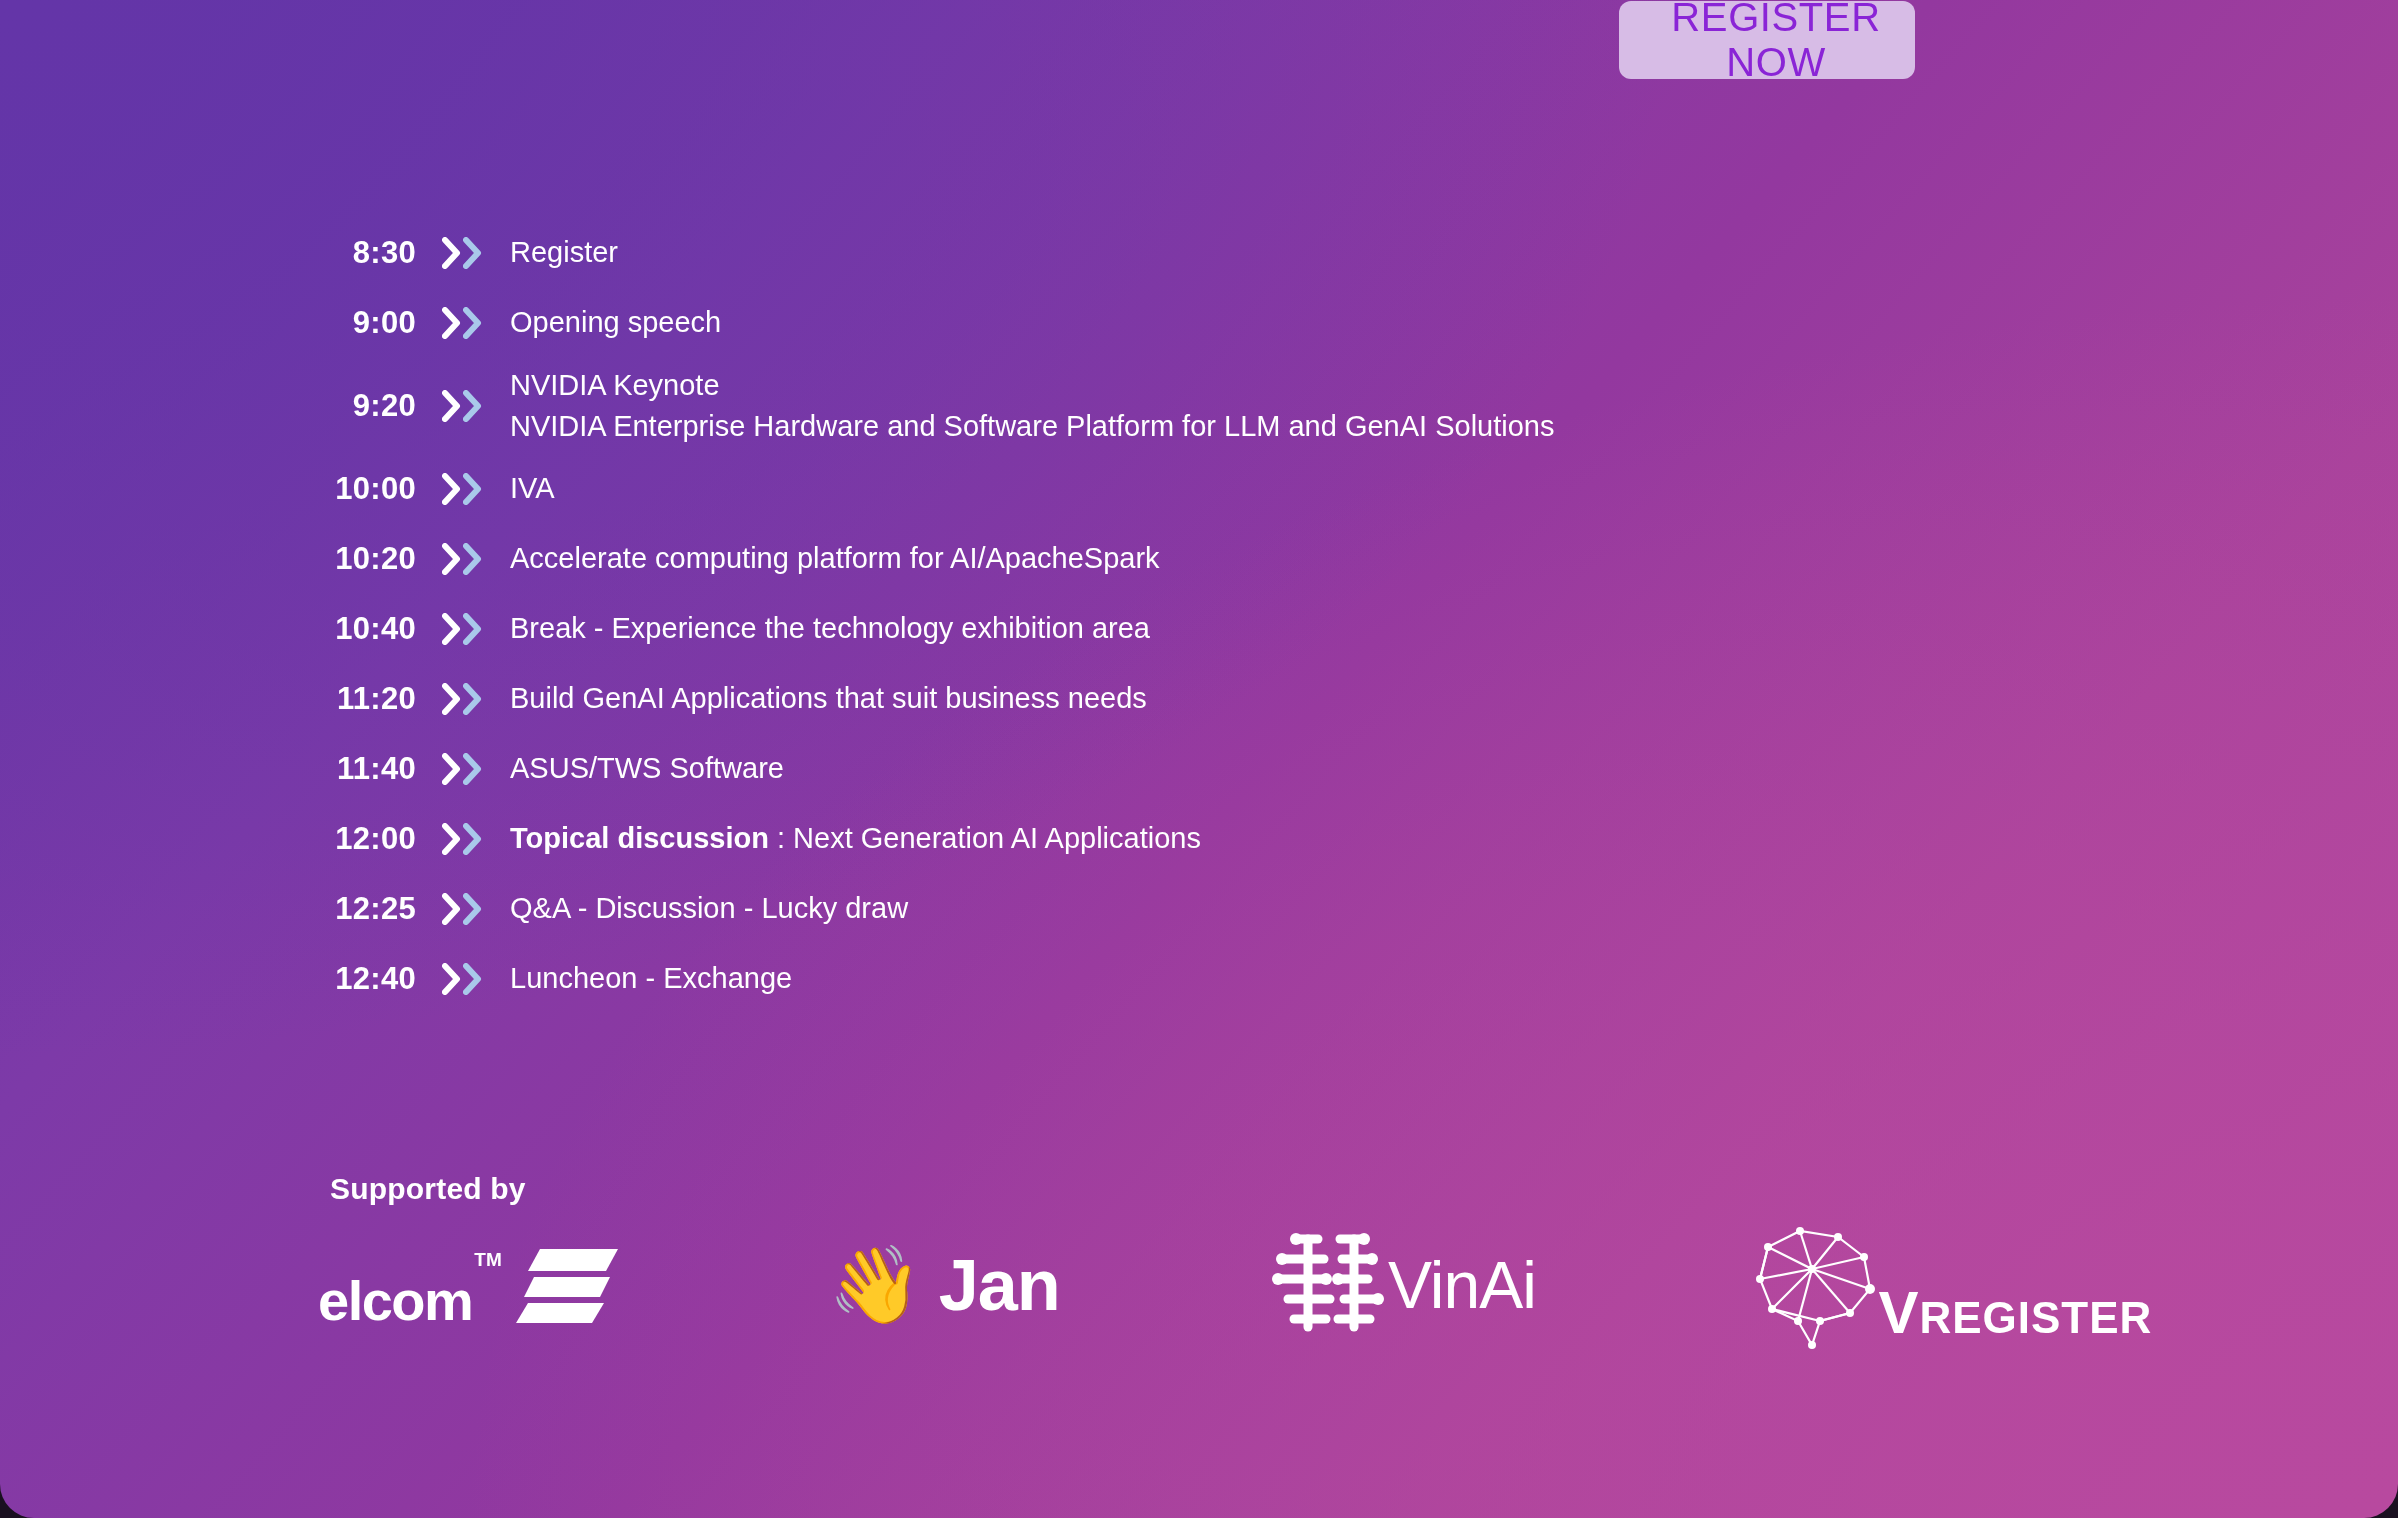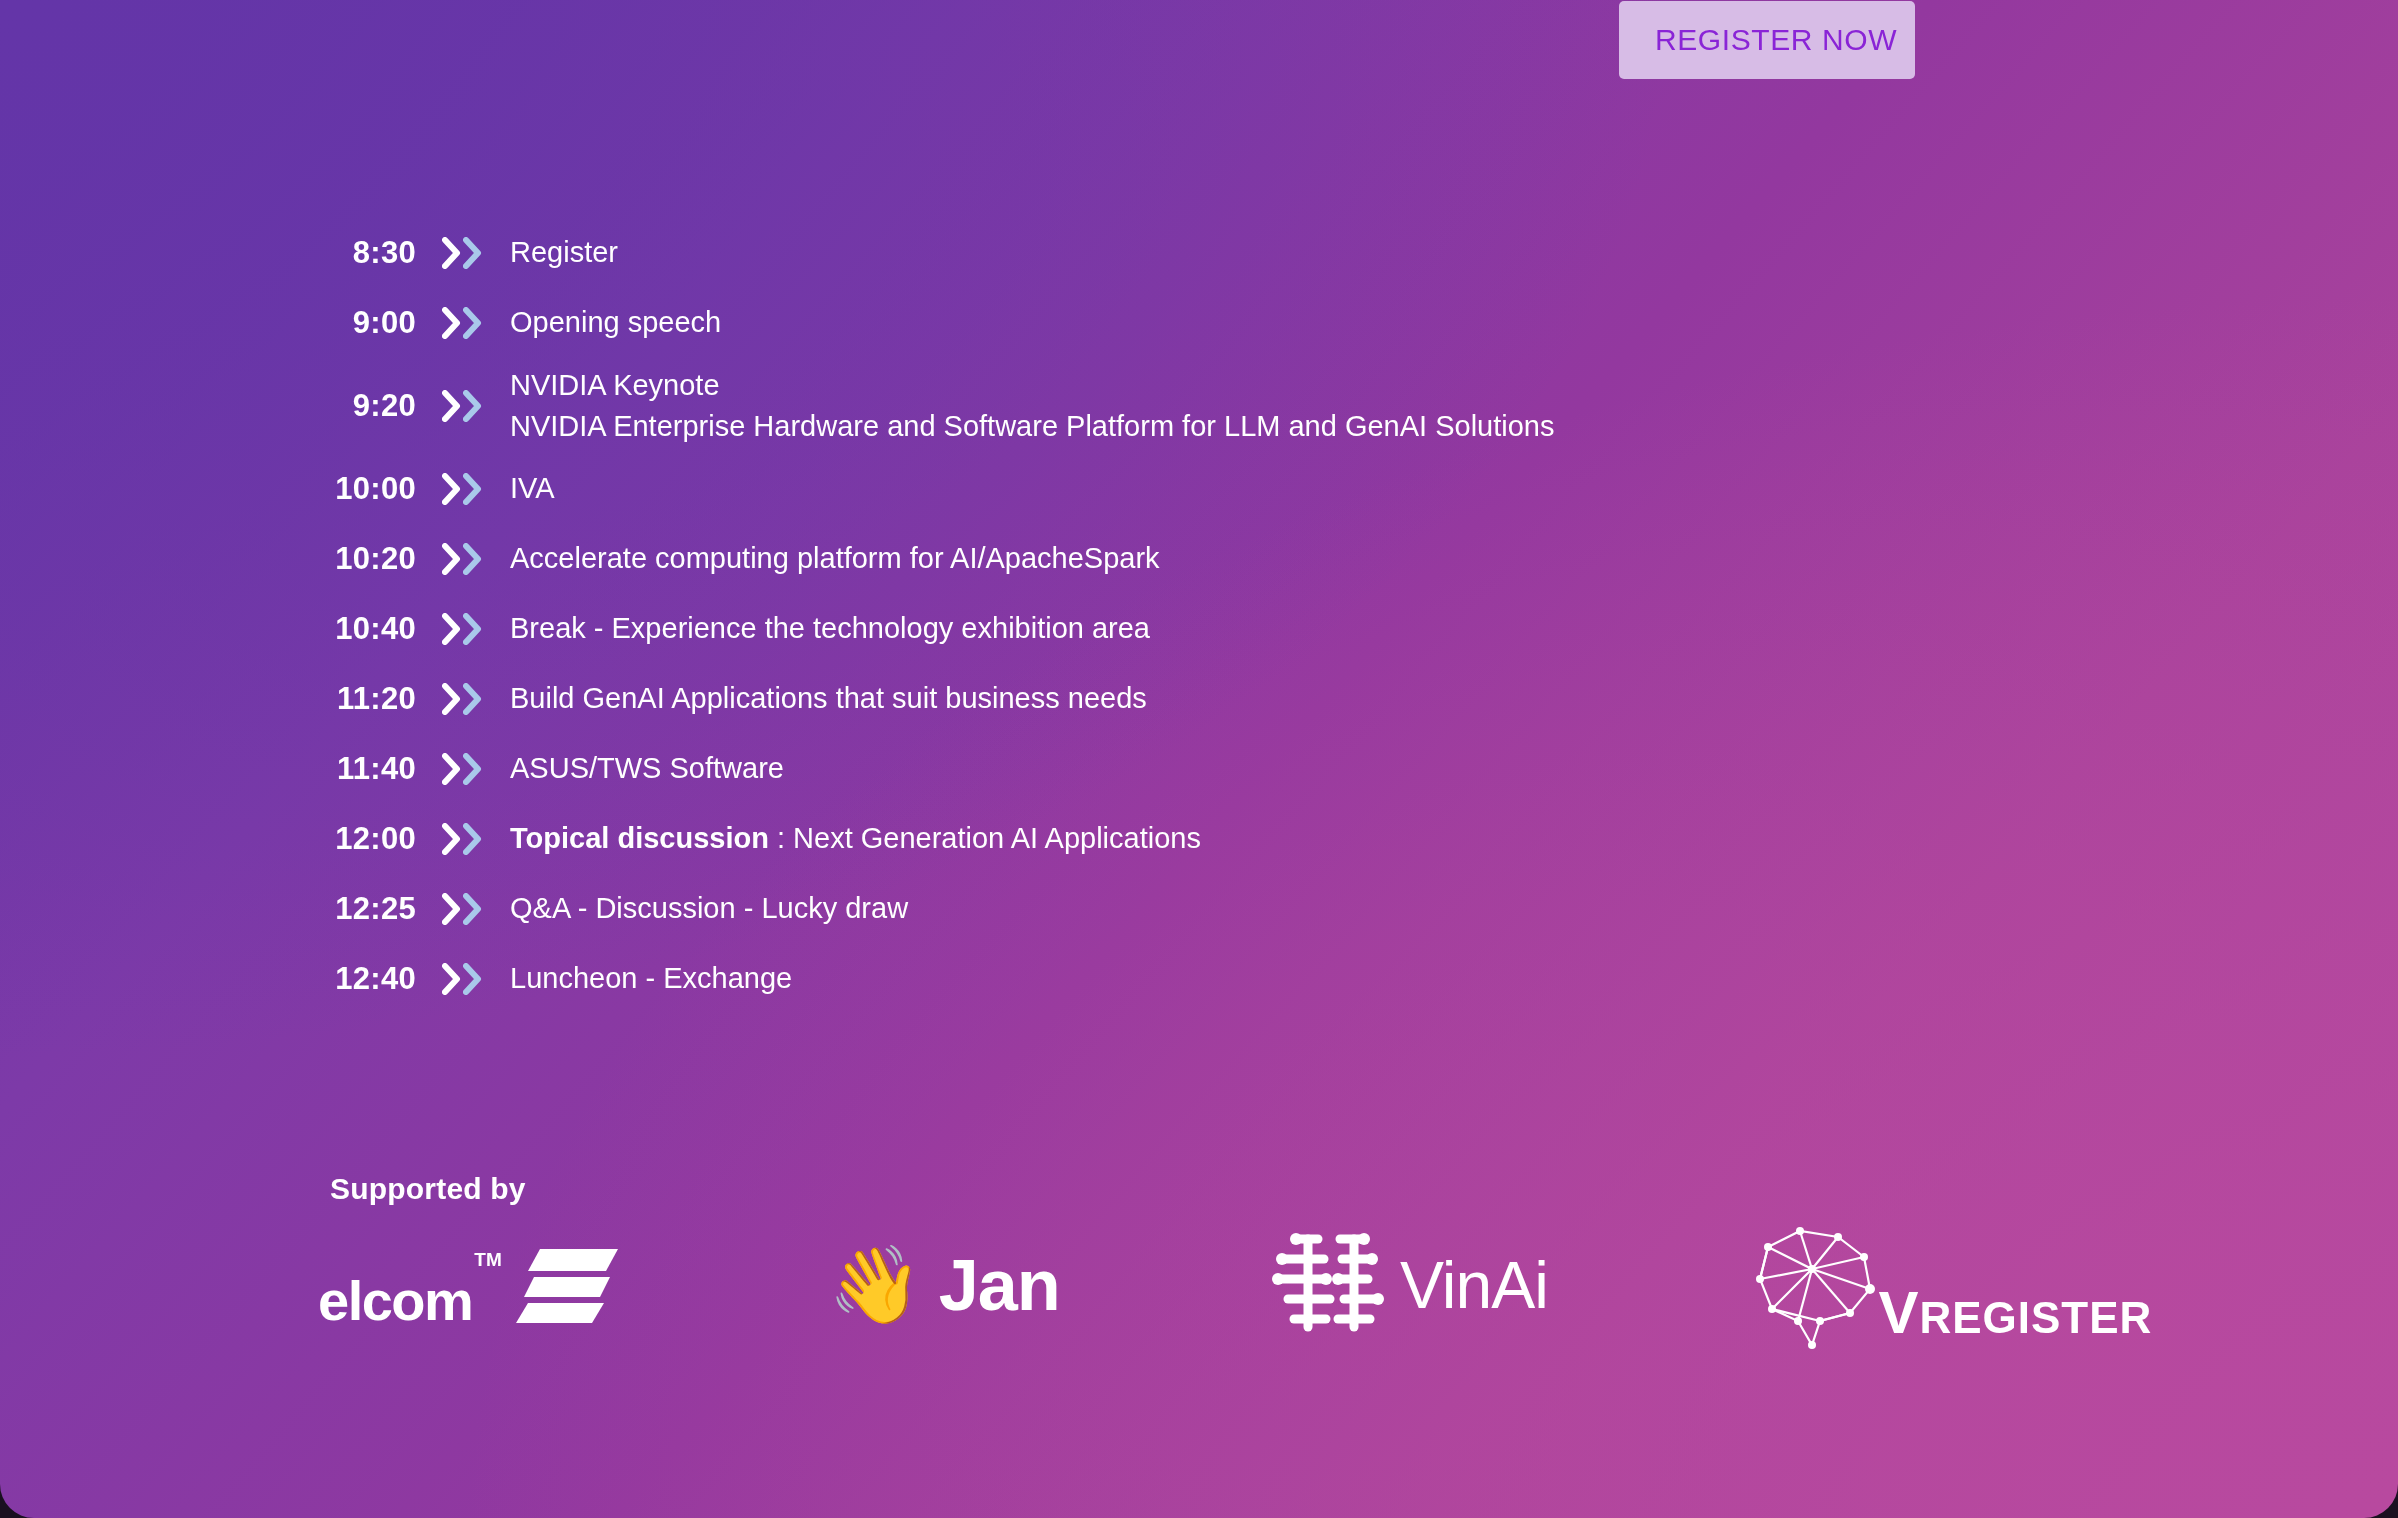--- a/index.html
+++ b/index.html
@@ -29,25 +29,25 @@
   }
 
   
   .register-btn {
     position: absolute;
     left: 1619px;
     top: 1px;
     width: 296px;
     height: 78px;
     border: 0;
-    border-radius: 5px;
+    border-radius: 12px;
     background: #d7bce6;
     color: #8a24d6;
     font-family: "Liberation Sans", sans-serif;
-    font-size: 30px;
+    font-size: 40px;
     font-weight: 400;
     letter-spacing: 0.6px;
     cursor: pointer;
     display: flex;
     align-items: center;
     justify-content: center;
     padding-left: 24px;
   }
 
   
@@ -167,21 +167,21 @@
 
   .jan-wrap { display: flex; align-items: center; gap: 16px; }
   .jan-hand { font-size: 76px; line-height: 1; }
   .jan-word {
     color: #ffffff;
     font-size: 72px;
     font-weight: 700;
     letter-spacing: -1px;
   }
 
-  .vinai-wrap { display: flex; align-items: center; gap: 12px; }
+  .vinai-wrap { display: flex; align-items: center; gap: 0; }
   .vinai-word {
     color: #ffffff;
     font-size: 66px;
     font-weight: 400;
     letter-spacing: -1px;
   }
 
   .vinbrain-wrap { position: relative; display: flex; align-items: flex-end; }
   .vinbrain-word {
     color: #ffffff;

